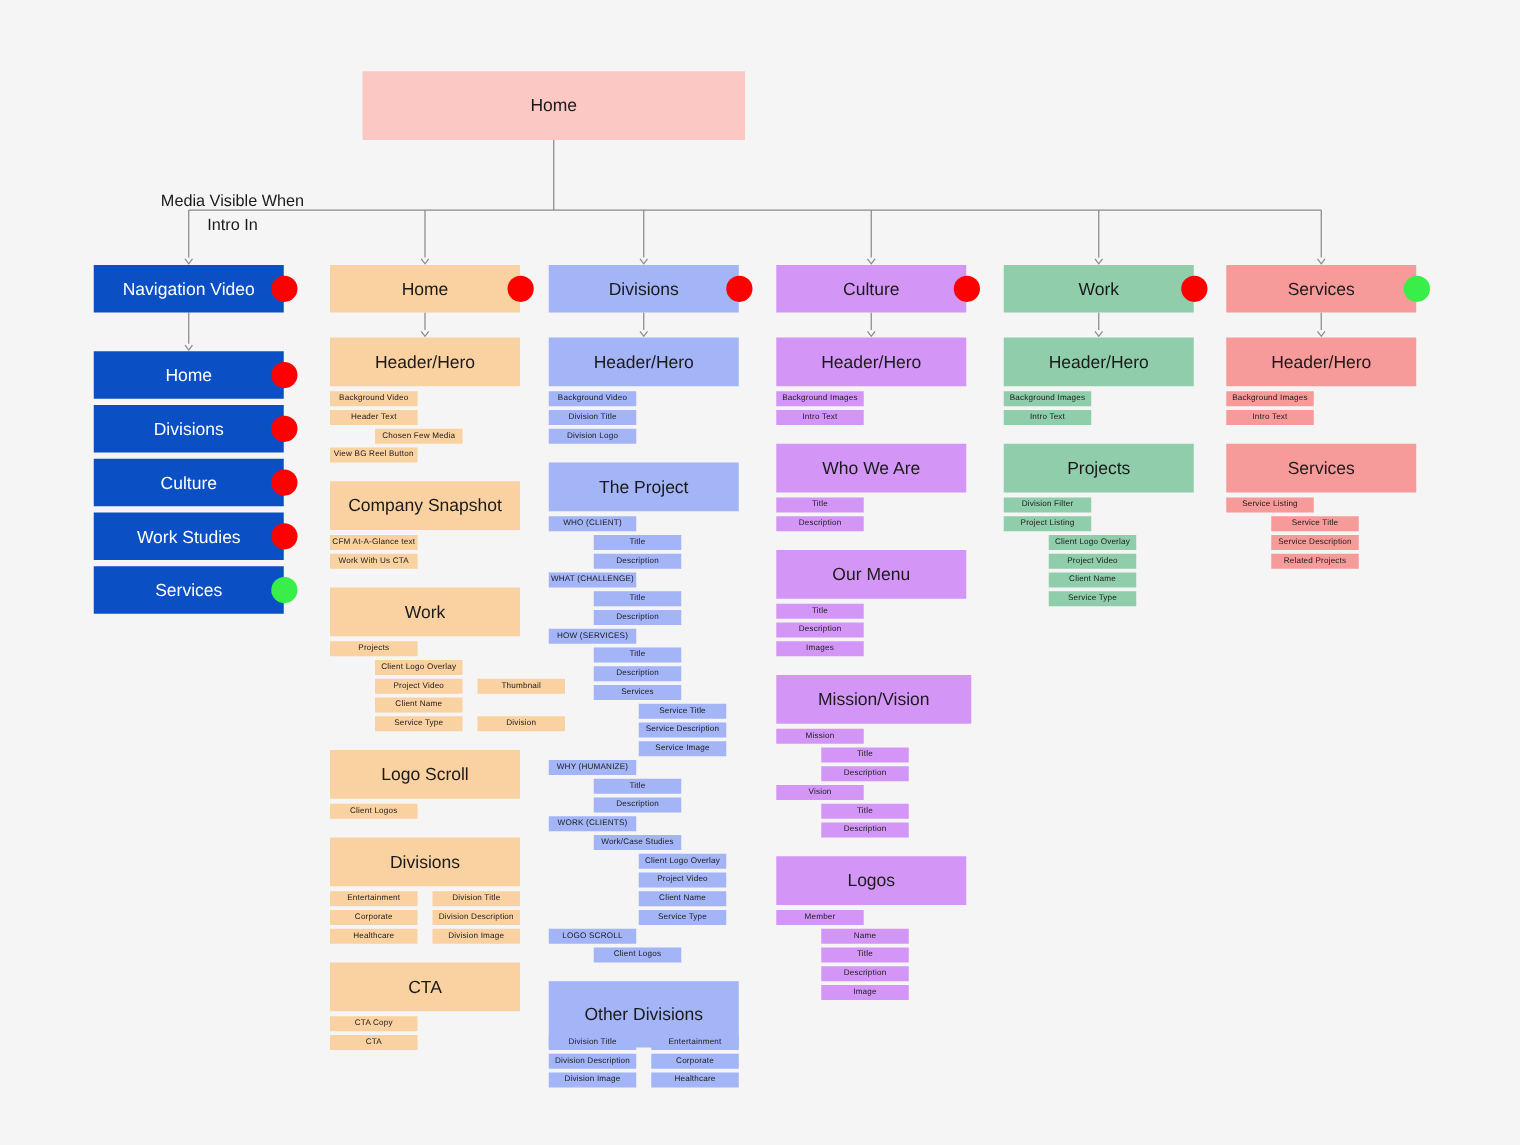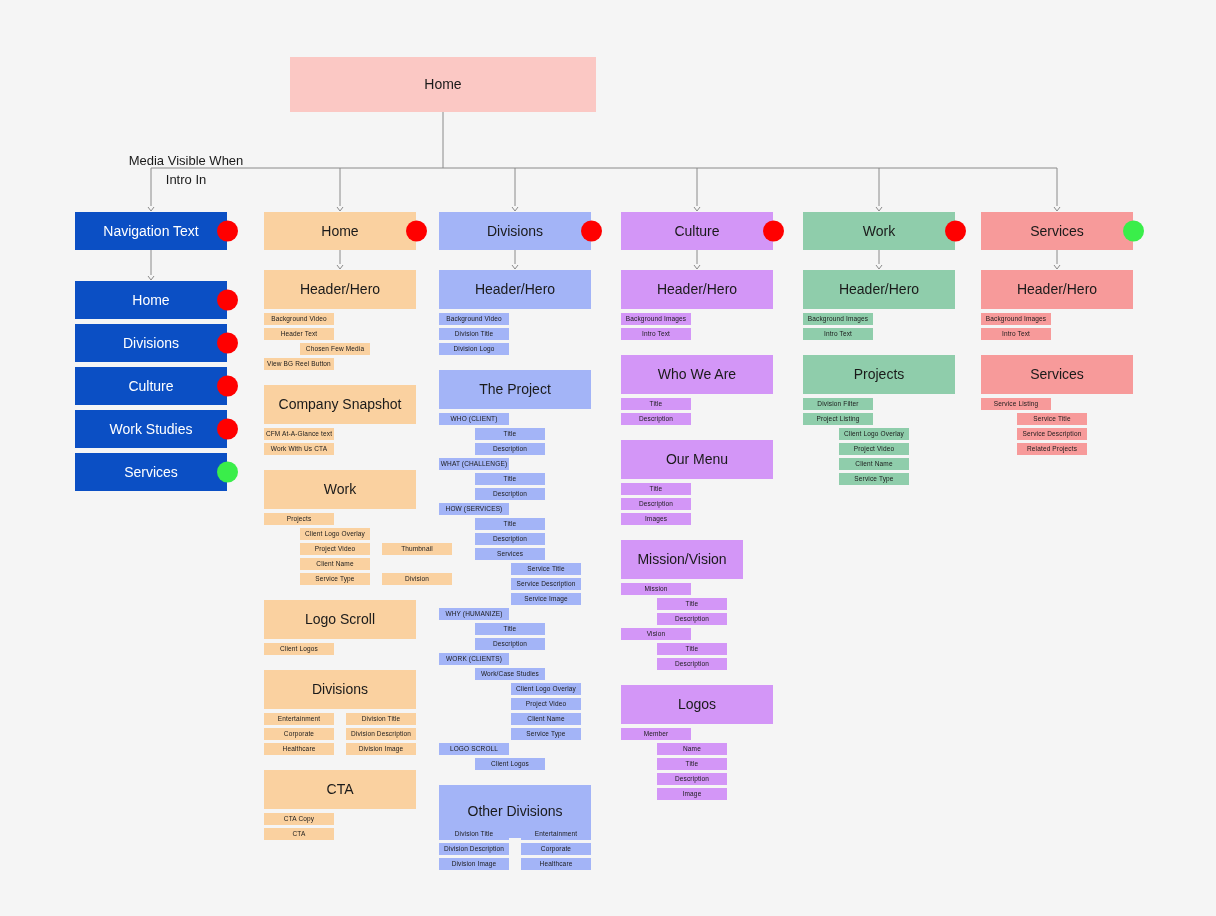--- a/index.html
+++ b/index.html
@@ -67,21 +67,21 @@
       <path d="M1057 168 L1057 206" stroke="#8a8a8a" stroke-width="1" fill="none"></path>
       <path d="M1054 207 L1057 211 L1060 207" stroke="#8a8a8a" stroke-width="1" fill="none"></path>
       <path d="M1057 250 L1057 264" stroke="#8a8a8a" stroke-width="1" fill="none"></path>
       <path d="M1054 265 L1057 269 L1060 265" stroke="#8a8a8a" stroke-width="1" fill="none"></path>
     </svg>
   <div id="nodes">
       <div class="node root-node" style="left: 290px; top: 57px; width: 306px; height: 55px; background: rgb(251, 200, 196);">
         <span>Home</span>
       </div>
       <div class="node col-head dark" style="left: 75px; top: 212px; width: 152px; height: 38px; background: rgb(11, 79, 196);">
-        <span>Navigation Text</span>
+        <span>Navigation Video</span>
         <span class="dot" style="background: rgb(255, 0, 0); left: 142px;"></span>
       </div>
       <div class="node col-head dark" style="left: 75px; top: 281px; width: 152px; height: 38px; background: rgb(11, 79, 196);">
         <span>Home</span>
         <span class="dot" style="background: rgb(255, 0, 0); left: 142px;"></span>
       </div>
       <div class="node col-head dark" style="left: 75px; top: 324px; width: 152px; height: 38px; background: rgb(11, 79, 196);">
         <span>Divisions</span>
         <span class="dot" style="background: rgb(255, 0, 0); left: 142px;"></span>
       </div>
@@ -324,21 +324,21 @@
       </div>
       <div class="node leaf" style="left: 621px; top: 483px; width: 70px; height: 12px; background: rgb(211, 150, 247);">
         <span>Title</span>
       </div>
       <div class="node leaf" style="left: 621px; top: 498px; width: 70px; height: 12px; background: rgb(211, 150, 247);">
         <span>Description</span>
       </div>
       <div class="node leaf" style="left: 621px; top: 513px; width: 70px; height: 12px; background: rgb(211, 150, 247);">
         <span>Images</span>
       </div>
-      <div class="node sec" style="left: 621px; top: 540px; width: 122px; height: 39px; background: rgb(211, 150, 247);">
+      <div class="node sec" style="left: 621px; top: 540px; width: 156px; height: 39px; background: rgb(211, 150, 247);">
         <span>Mission/Vision</span>
       </div>
       <div class="node leaf" style="left: 621px; top: 583px; width: 70px; height: 12px; background: rgb(211, 150, 247);">
         <span>Mission</span>
       </div>
       <div class="node leaf" style="left: 657px; top: 598px; width: 70px; height: 12px; background: rgb(211, 150, 247);">
         <span>Title</span>
       </div>
       <div class="node leaf" style="left: 657px; top: 613px; width: 70px; height: 12px; background: rgb(211, 150, 247);">
         <span>Description</span>

